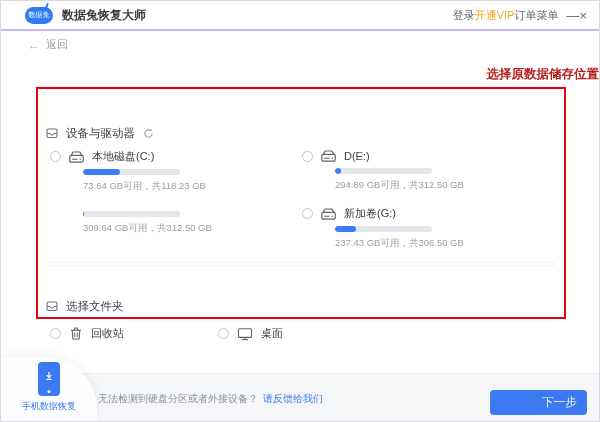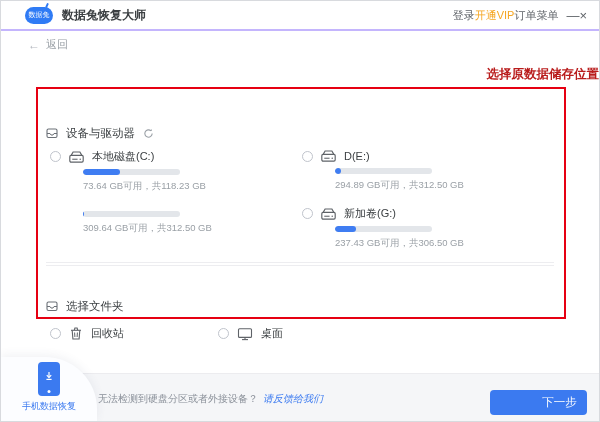--- a/index.html
+++ b/index.html
@@ -52,21 +52,21 @@
   
   .footer-strip { position:absolute; left:0; right:0; bottom:0; height:48px; background:#f5f6f8; border-top:1px solid #ececef; }
   .phone-panel { position:absolute; left:0; bottom:0; width:96px; height:64px; background:#fcfdff;
                  border-top-right-radius:52px; box-shadow:0 -2px 10px rgba(60,80,120,.08);
                  display:flex; flex-direction:column; align-items:center; justify-content:flex-start; padding-top:5px; z-index:2; }
   .phone-icon { width:22px; height:34px; background:#3b7af0; border-radius:4px; position:relative; }
   .phone-icon::after { content:""; position:absolute; left:50%; bottom:3px; transform:translateX(-50%);
                        width:3px; height:3px; border-radius:50%; background:#fff; }
   .phone-label { margin-top:4px; font-size:9px; color:#3b7af0; }
   .footer-hint { position:absolute; left:97px; bottom:15px; font-size:10px; color:#8a9099; }
-  .footer-hint a { color:#3b7af0; text-decoration:none; margin-left:5px; cursor:pointer;font-style:italic; }
+  .footer-hint a { color:#3b7af0; text-decoration:none; margin-left:5px; cursor:pointer; }
   .next-btn { position:absolute; right:12px; bottom:6px; width:97px; height:25px; background:#3b7af0;
               border:none; border-radius:4px; color:#fff; font-size:11.5px; cursor:pointer;
               font-family:"Liberation Sans","DejaVu Sans",sans-serif;padding-left:42px; }
 </style>
 </head>
 <body>
 
 <svg width="0" height="0" style="position:absolute">
   <defs>
     <symbol id="i-drive" viewBox="0 0 16 13">

